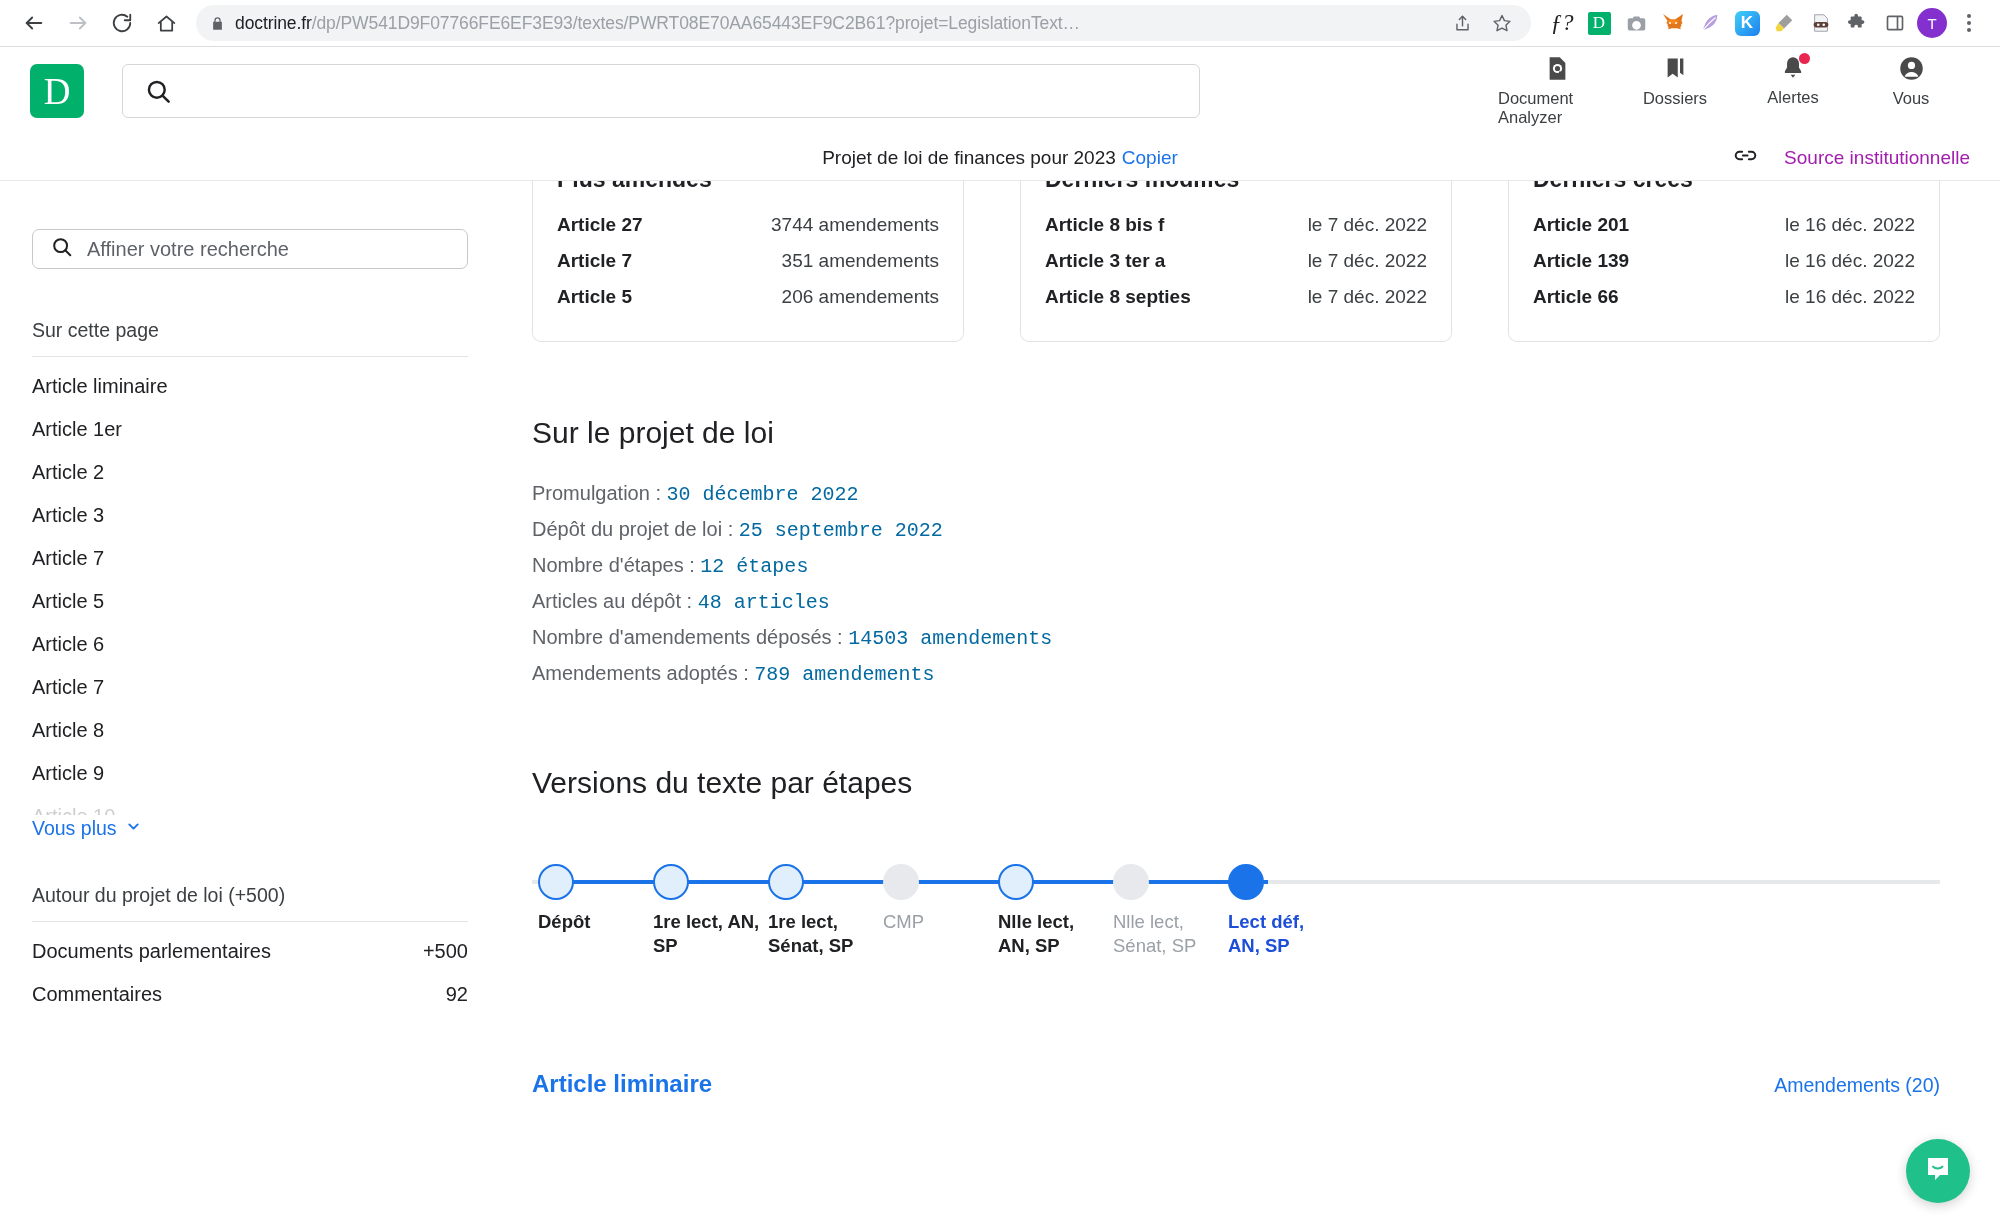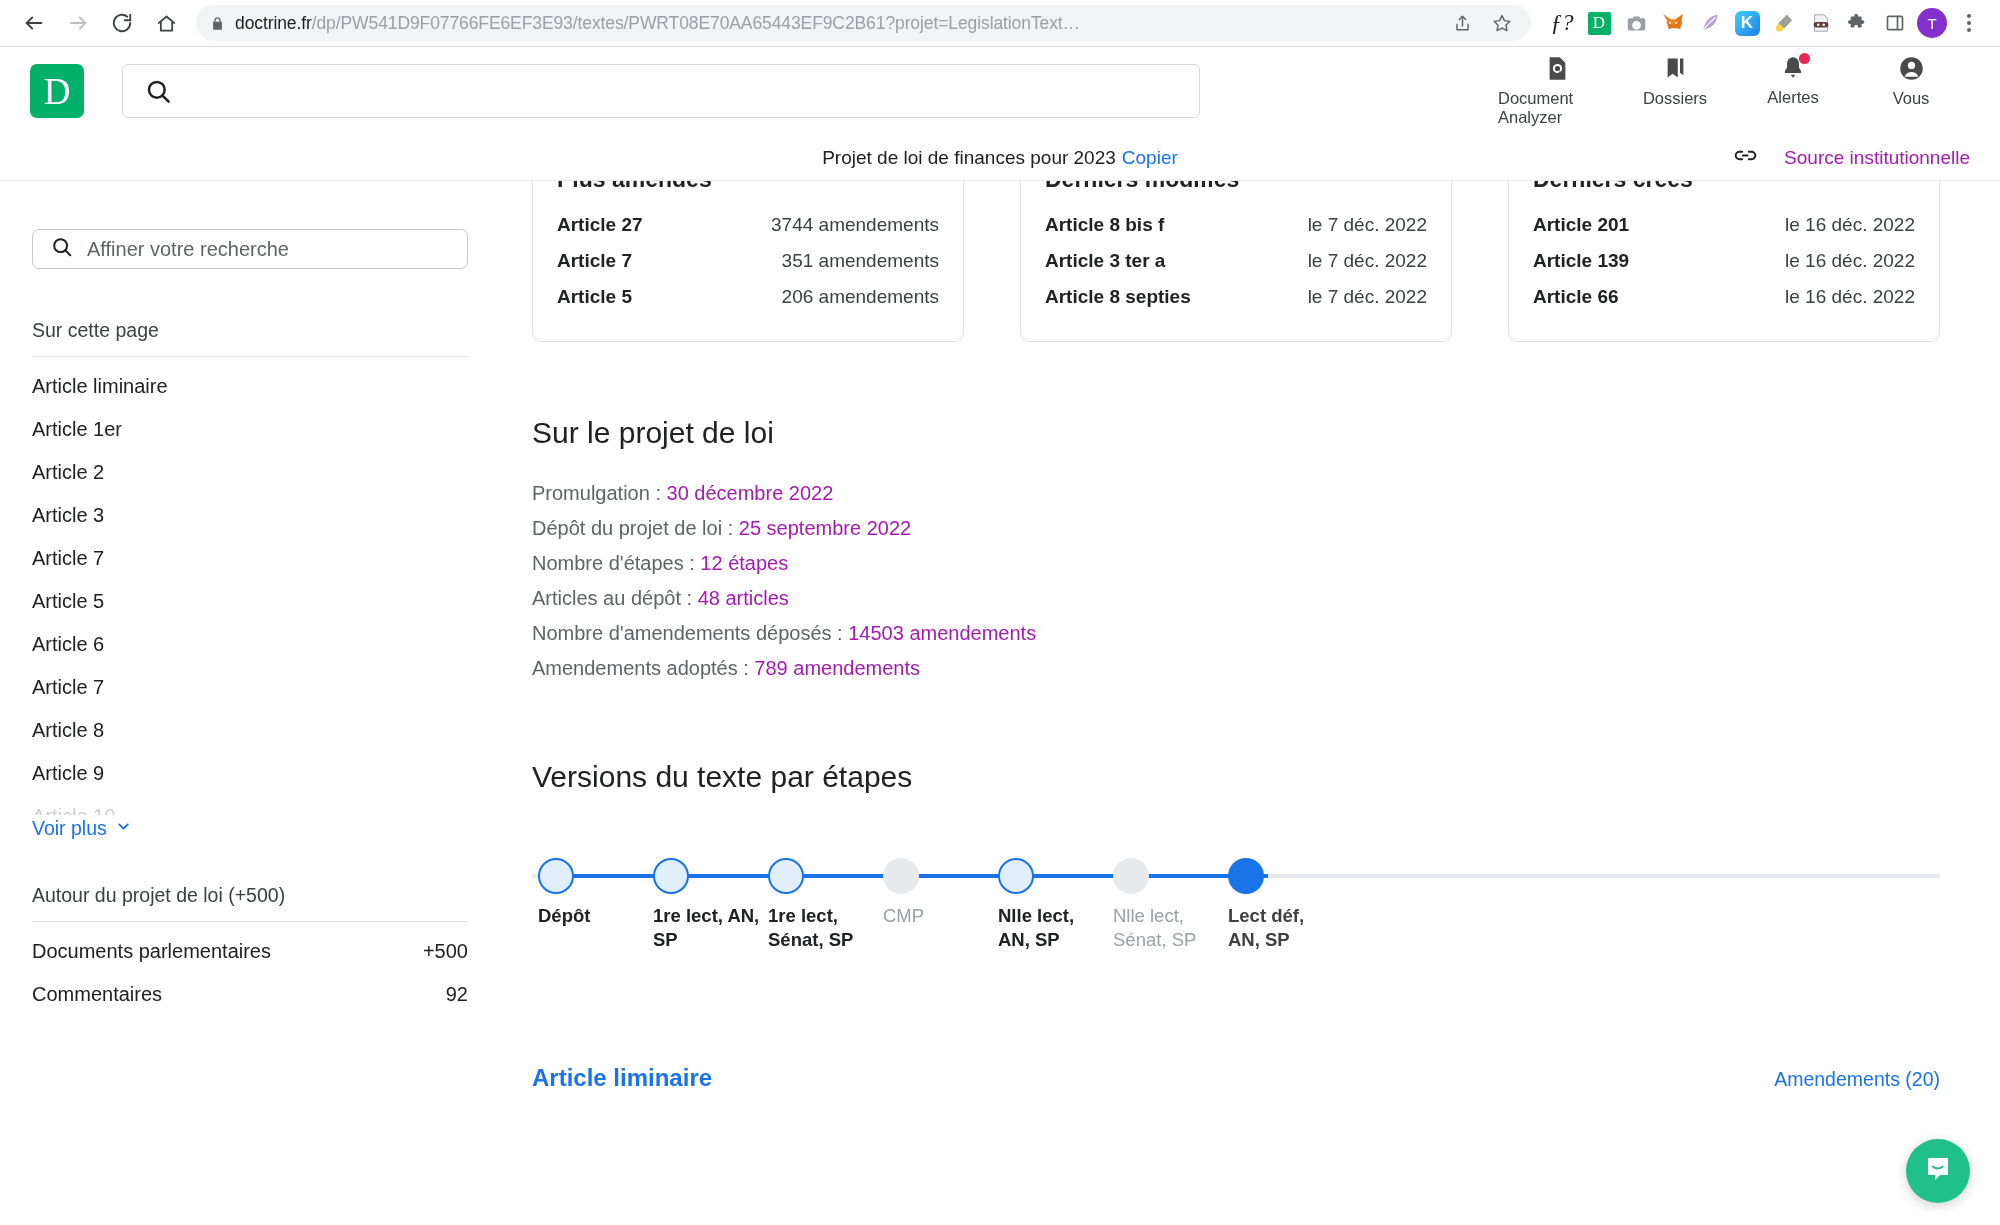--- a/index.html
+++ b/index.html
@@ -254,21 +254,21 @@
     font-weight: 400;
     color: #202124;
     margin-top: 74px;
     margin-bottom: 26px;
   }
   .fact {
     font-size: 20px;
     color: #5f6368;
     padding: 6px 0;
   }
-  .fact b { color: #a21caf; font-weight: 400; }
+  .fact b { color: #0369a1; font-weight: 400; font-family: Liberation Mono, monospace; }
 
   
   .timeline-wrap { margin-top: 44px; position: relative; height: 150px; }
   .tl-track {
     position: absolute;
     top: 36px;
     left: 0; right: 0;
     height: 4px;
     background: #e6e8eb;
   }
@@ -299,21 +299,21 @@
     position: absolute;
     top: 66px;
     left: 6px;
     width: 108px;
     font-size: 18.5px;
     line-height: 1.28;
     font-weight: bold;
     color: #202124;
   }
   .tl-label.muted { color: #9aa0a6; font-weight: normal; }
-  .tl-label.active { color: #404040; }
+  .tl-label.active { color: #1d4ed8; }
 
   .tl-caption {
     margin-top: 8px;
     font-size: 20px;
     color: #3c4043;
   }
 
   .bottom-links {
     display: flex;
     justify-content: space-between;
@@ -573,21 +573,21 @@
           </div>
         <div class="side-item">
             <span>Article 9</span>
           </div>
         <div class="side-item side-fade">
             <span>Article 10</span>
           </div>
       </nav>
 
       <div class="voir-plus">
-        <span>Voir plus</span>
+        <span>Vous plus</span>
         <span>
           <svg width="17" height="17" viewBox="0 0 24 24" fill="none" stroke="#1a73e8" stroke-width="2.6" stroke-linecap="round" stroke-linejoin="round">
               <polyline points="6,9 12,15 18,9"></polyline>
             </svg>
         </span>
       </div>
 
       <div class="autour-title">Autour du projet de loi (+500)</div>
       <div class="side-list">
         <div class="side-item">

